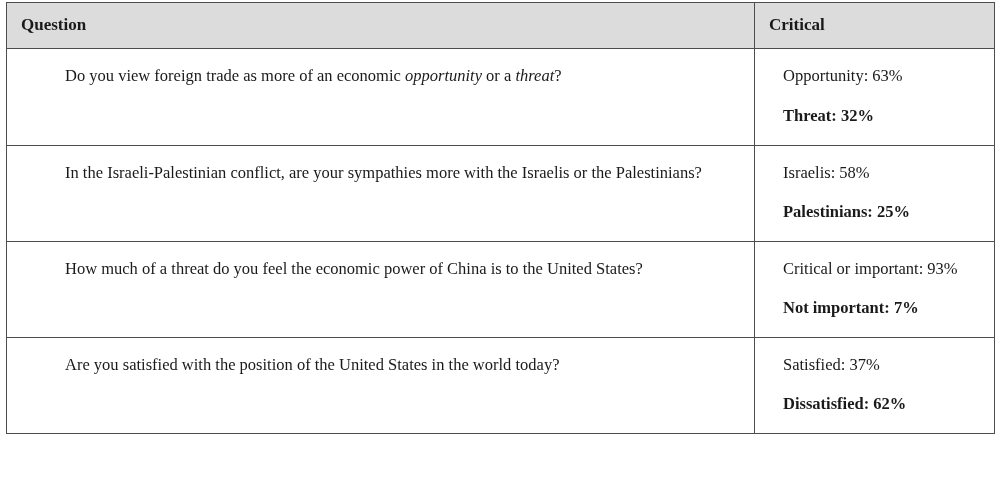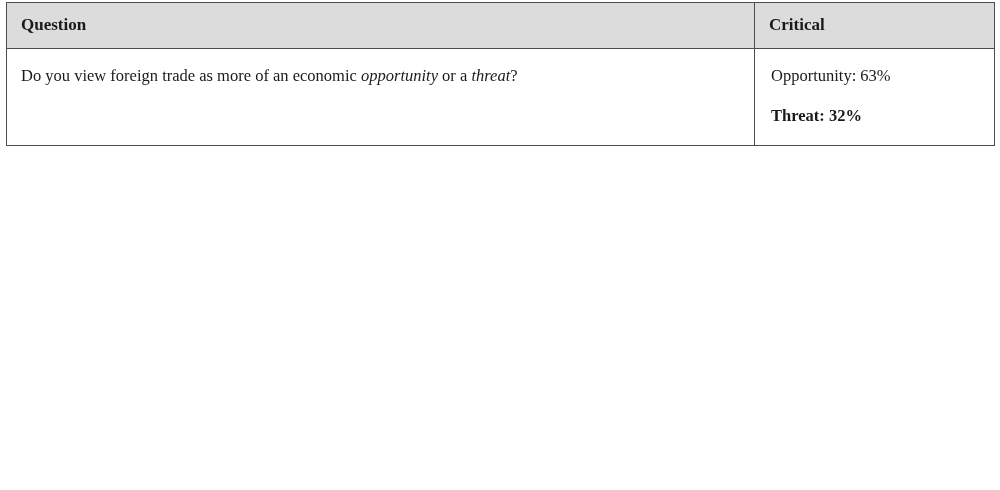--- a/index.html
+++ b/index.html
@@ -46,31 +46,31 @@
     border: 1px solid #4d4d4d;
     padding: 14px 14px 16px 14px;
     vertical-align: top;
     font-size: 16.5px;
     line-height: 1.55;
   }
   table.poll-table tbody td.cell-question {
     padding-right: 22px;
   }
   table.poll-table tbody td.cell-results {
-    padding-left: 16px;
+    padding-left: 28px;
   }
   .result-line {
     margin: 0 0 14px 0;
     white-space: normal;
   }
   .result-line:last-child {
     margin-bottom: 0;
     font-weight: bold;
   }
-  .q-text { display: block; }
+  .q-text { display: block; margin-left: 44px; }
   em { font-style: italic; }
 </style>
 </head>
 <body>
 
 <div class="table-wrap">
   <table class="poll-table">
     <colgroup>
       <col class="col-question">
       <col class="col-results">
@@ -84,15 +84,42 @@
     <tbody>
       <tr>
         <td class="cell-question">
           <span class="q-text"><span>Do you view foreign trade as more of an economic </span><em>opportunity</em><span> or a </span><em>threat</em><span>?</span></span>
         </td>
         <td class="cell-results">
           <div class="result-line">Opportunity: 63%</div>
           <div class="result-line">Threat: 32%</div>
         </td>
       </tr>
+      <tr>
+        <td class="cell-question">
+          <span class="q-text"><span>In the Israeli-Palestinian conflict, are your sympathies more with the Israelis or the Palestinians?</span></span>
+        </td>
+        <td class="cell-results">
+          <div class="result-line">Israelis: 58%</div>
+          <div class="result-line">Palestinians: 25%</div>
+        </td>
+      </tr>
+      <tr>
+        <td class="cell-question">
+          <span class="q-text"><span>How much of a threat do you feel the economic power of China is to the United States?</span></span>
+        </td>
+        <td class="cell-results">
+          <div class="result-line">Critical or important: 93%</div>
+          <div class="result-line">Not important: 7%</div>
+        </td>
+      </tr>
+      <tr>
+        <td class="cell-question">
+          <span class="q-text"><span>Are you satisfied with the position of the United States in the world today?</span></span>
+        </td>
+        <td class="cell-results">
+          <div class="result-line">Satisfied: 37%</div>
+          <div class="result-line">Dissatisfied: 62%</div>
+        </td>
+      </tr>
     </tbody>
   </table>
 </div>
 
 </body></html>

